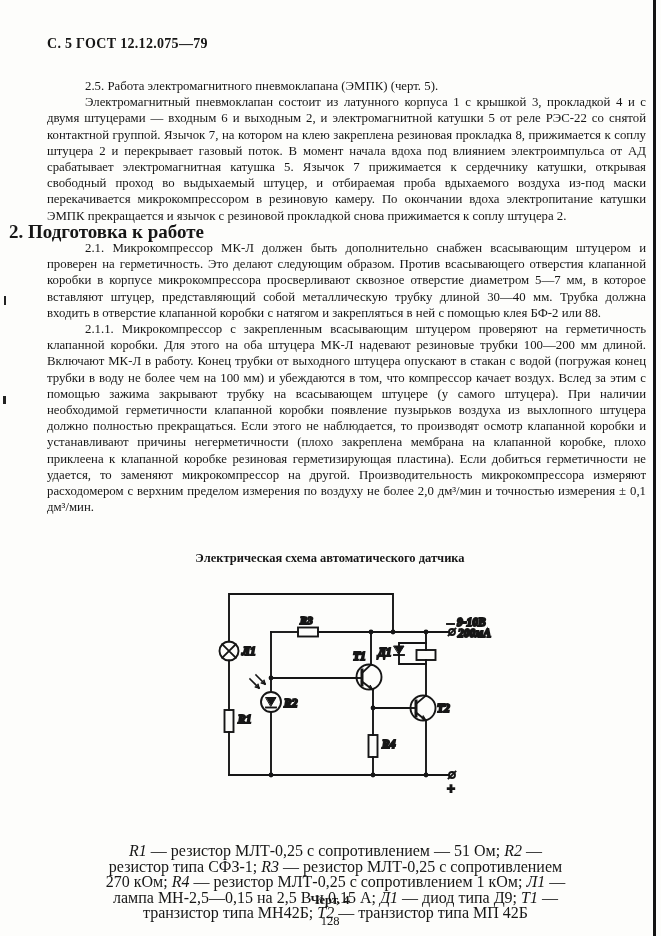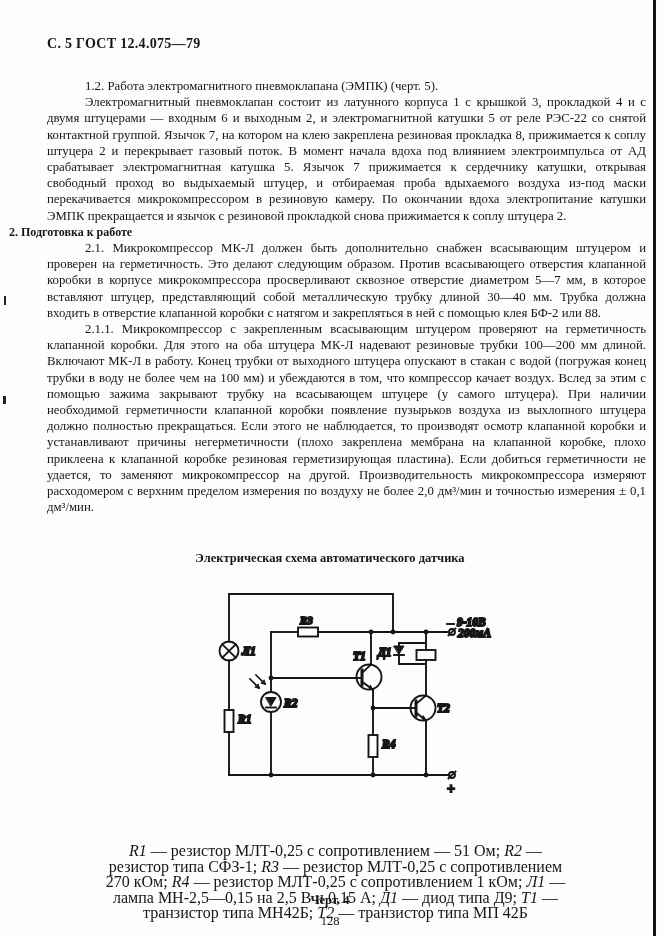--- a/index.html
+++ b/index.html
@@ -14,21 +14,21 @@
     position:absolute;left:47px;top:36px;
     font-size:14px;font-weight:bold;letter-spacing:.3px;
   }
   .body-col{
     position:absolute;left:47px;top:78px;width:599px;
     font-size:12.8px;line-height:16.2px;
   }
   .body-col p{margin:0;text-align:justify;text-indent:38px;}
   .section-heading{
     margin:17px 0 15px 0;text-align:center;font-weight:bold;
-    font-size:12px;transform:translateX(-38px);
+    font-size:19px;transform:translateX(-38px);
     text-indent:0 !important;
   }
   .fig-title{
     position:absolute;left:0;top:551px;width:700px;
     text-align:center;font-weight:bold;font-size:12.5px;
     transform:translateX(-20px);
   }
   .schematic{position:absolute;left:150px;top:586px;}
   .schematic text{
     font-family:"Liberation Serif","DejaVu Serif",serif;
@@ -54,24 +54,24 @@
     background:#141414;
   }
   .scan-speck-1{position:absolute;left:4px;top:296px;width:2px;height:9px;background:#222;}
   .scan-speck-2{position:absolute;left:3px;top:396px;width:3px;height:8px;background:#222;}
 </style>
 </head>
 <body>
 
 <div class="page">
 
-  <div class="doc-header">С. 5 ГОСТ 12.4.075—79</div>
+  <div class="doc-header">С. 5 ГОСТ 12.12.075—79</div>
 
   <div class="body-col">
-    <p>1.2. Работа электромагнитного пневмоклапана (ЭМПК) (черт. 5).</p>
+    <p>2.5. Работа электромагнитного пневмоклапана (ЭМПК) (черт. 5).</p>
     <p>Электромагнитный пневмоклапан состоит из латунного корпуса 1 с крышкой 3, прокладкой 4 и с двумя штуцерами — входным 6 и выходным 2, и электромагнитной катушки 5 от реле РЭС-22 со снятой контактной группой. Язычок 7, на котором на клею закреплена резиновая прокладка 8, прижимается к соплу штуцера 2 и перекрывает газовый поток. В момент начала вдоха под влиянием электроимпульса от АД срабатывает электромагнитная катушка 5. Язычок 7 прижимается к сердечнику катушки, открывая свободный проход во выдыхаемый штуцер, и отбираемая проба вдыхаемого воздуха из-под маски перекачивается микрокомпрессором в резиновую камеру. По окончании вдоха электропитание катушки ЭМПК прекращается и язычок с резиновой прокладкой снова прижимается к соплу штуцера 2.</p>
     <p class="section-heading">2. Подготовка к работе</p>
     <p>2.1. Микрокомпрессор МК-Л должен быть дополнительно снабжен всасывающим штуцером и проверен на герметичность. Это делают следующим образом. Против всасывающего отверстия клапанной коробки в корпусе микрокомпрессора просверливают сквозное отверстие диаметром 5—7 мм, в которое вставляют штуцер, представляющий собой металлическую трубку длиной 30—40 мм. Трубка должна входить в отверстие клапанной коробки с натягом и закрепляться в ней с помощью клея БФ-2 или 88.</p>
     <p>2.1.1. Микрокомпрессор с закрепленным всасывающим штуцером проверяют на герметичность клапанной коробки. Для этого на оба штуцера МК-Л надевают резиновые трубки 100—200 мм длиной. Включают МК-Л в работу. Конец трубки от выходного штуцера опускают в стакан с водой (погружая конец трубки в воду не более чем на 100 мм) и убеждаются в том, что компрессор качает воздух. Вслед за этим с помощью зажима закрывают трубку на всасывающем штуцере (у самого штуцера). При наличии необходимой герметичности клапанной коробки появление пузырьков воздуха из выхлопного штуцера должно полностью прекращаться. Если этого не наблюдается, то производят осмотр клапанной коробки и устанавливают причины негерметичности (плохо закреплена мембрана на клапанной коробке, плохо приклеена к клапанной коробке резиновая герметизирующая пластина). Если добиться герметичности не удается, то заменяют микрокомпрессор на другой. Производительность микрокомпрессора измеряют расходомером с верхним пределом измерения по воздуху не более 2,0 дм³/мин и точностью измерения ± 0,1 дм³/мин.</p>
   </div>
 
   <div class="fig-title">Электрическая схема автоматического датчика</div>
 
   <svg class="schematic" width="345" height="225" viewBox="0 0 345 225" stroke="#161616" stroke-width="1.9" fill="none" stroke-linecap="square">
 

